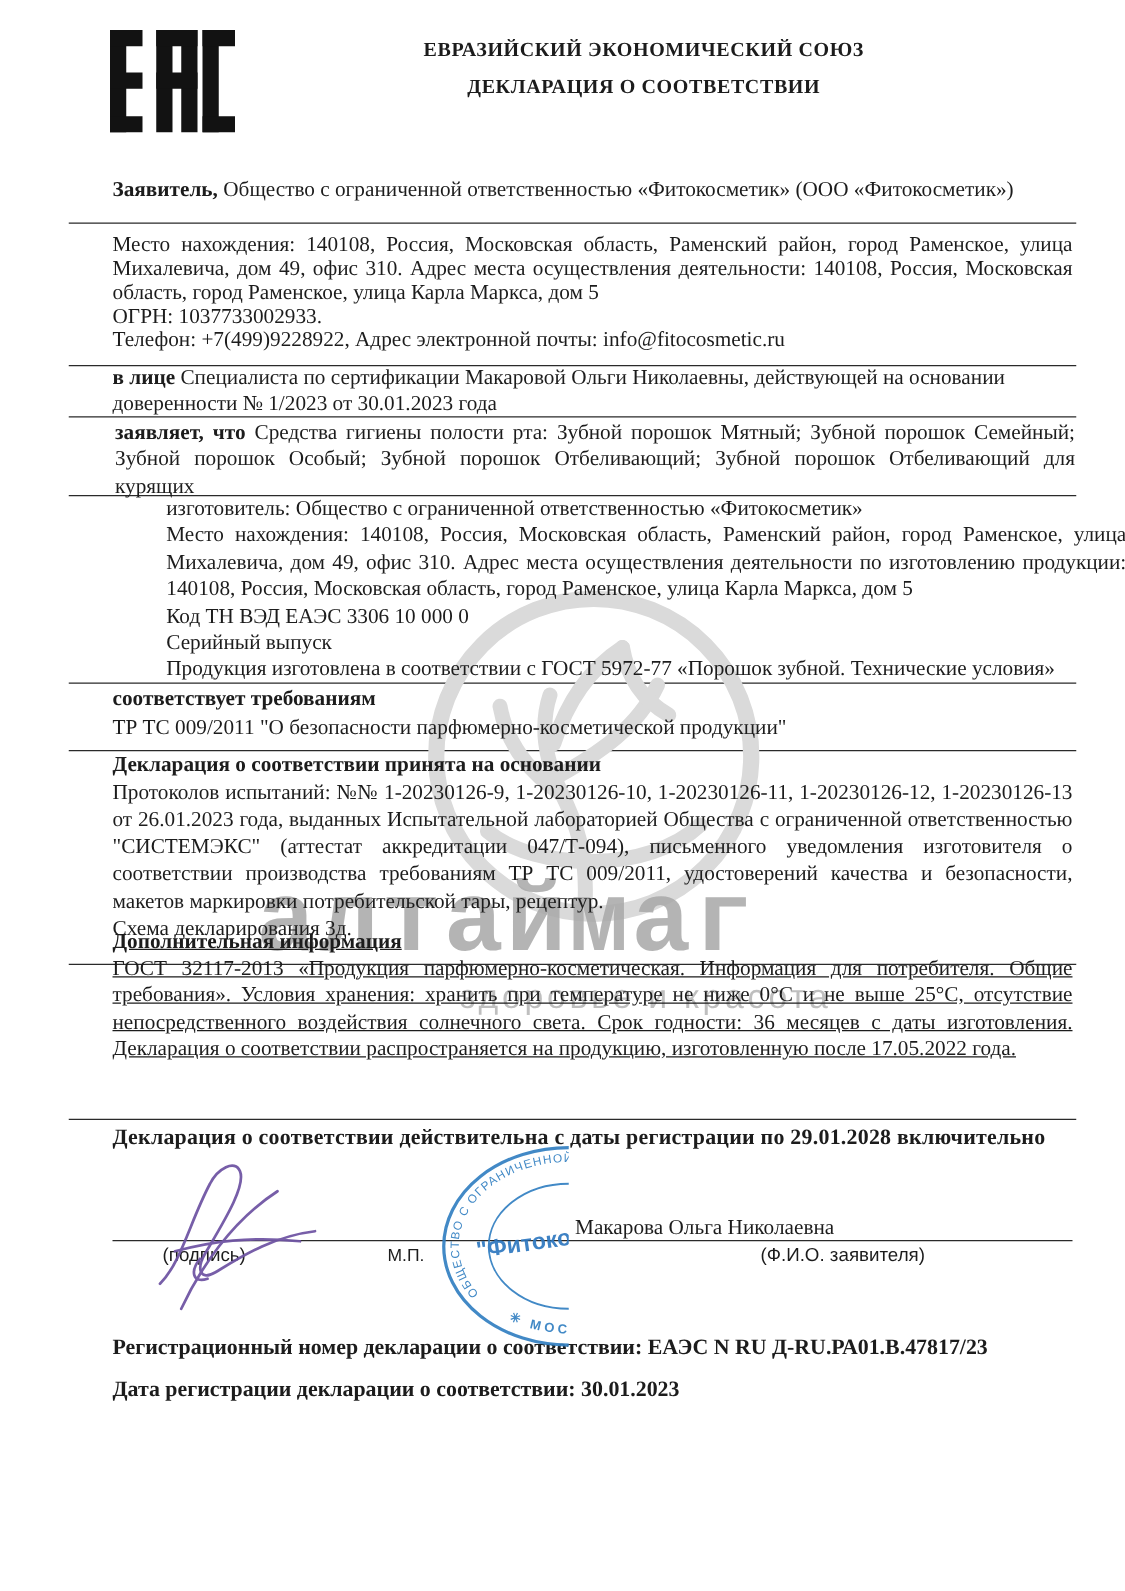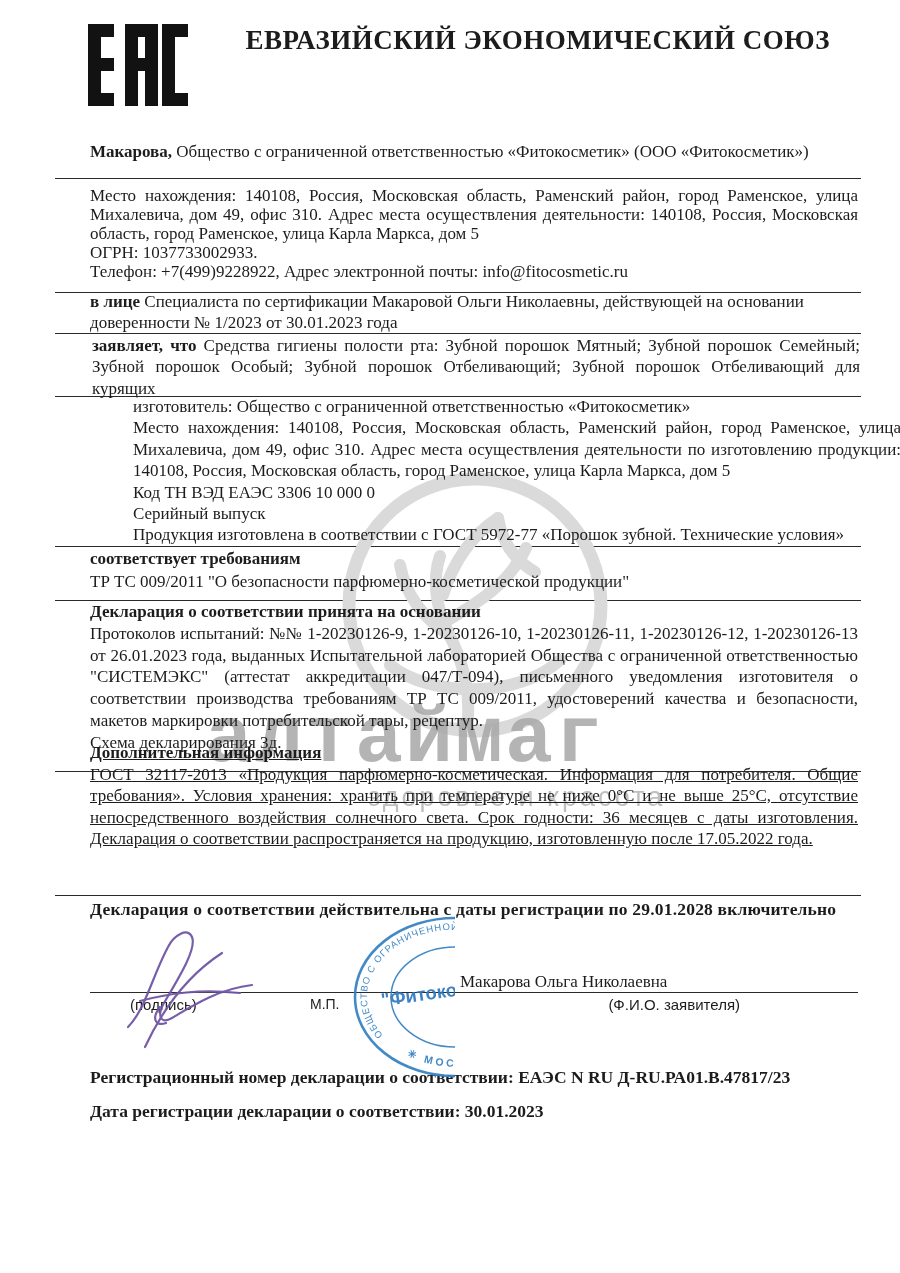--- a/index.html
+++ b/index.html
@@ -47,35 +47,36 @@
       <rect x="37" y="0" width="13" height="82"></rect>
         <rect x="57" y="0" width="13" height="82"></rect>
       <rect x="37" y="0" width="33" height="13"></rect>
         <rect x="37" y="34" width="33" height="13"></rect>
       <rect x="74" y="0" width="13" height="82"></rect>
         <rect x="74" y="0" width="26" height="13"></rect>
       <rect x="74" y="69" width="26" height="13"></rect>
     </g>
   </svg>
 
-  <div class="abs z-text" style="left:200px;top:26px;width:630px;text-align:right;font-weight:bold;font-size:27px;line-height:29px;letter-spacing:.5px;">
+  <div class="abs z-text" style="left:200px;top:26px;width:630px;text-align:center;font-weight:bold;font-size:16px;line-height:29px;letter-spacing:.5px;">
     <div>ЕВРАЗИЙСКИЙ ЭКОНОМИЧЕСКИЙ СОЮЗ</div>
+    <div>ДЕКЛАРАЦИЯ О СООТВЕТСТВИИ</div>
   </div>
 
   <div class="rule" style="top:178px;"></div>
   <div class="rule" style="top:292px;"></div>
   <div class="rule" style="top:333px;"></div>
   <div class="rule" style="top:396px;"></div>
   <div class="rule" style="top:546px;"></div>
   <div class="rule" style="top:600px;"></div>
   <div class="rule" style="top:771px;"></div>
   <div class="rule" style="top:895px;"></div>
 
   <p class="abs z-text body-text" style="left:90px;top:142px;width:768px;line-height:19px;">
-    <b class="lbl">Макарова,</b><span> Общество с ограниченной ответственностью «Фитокосметик» (ООО «Фитокосметик»)</span>
+    <b class="lbl">Заявитель,</b><span> Общество с ограниченной ответственностью «Фитокосметик» (ООО «Фитокосметик»)</span>
   </p>
 
   <div class="abs z-text body-text" style="left:90px;top:186px;width:768px;line-height:19px;">
     <p class="just">Место нахождения: 140108, Россия, Московская область, Раменский район, город Раменское, улица Михалевича, дом 49, офис 310. Адрес места осуществления деятельности: 140108, Россия, Московская область, город Раменское, улица Карла Маркса, дом 5</p>
     <p>ОГРН: 1037733002933.</p>
     <p>Телефон: +7(499)9228922, Адрес электронной почты: info@fitocosmetic.ru</p>
   </div>
 
   <p class="abs z-text body-text" style="left:90px;top:292px;width:768px;line-height:20.5px;">
     <b class="lbl">в лице</b><span> Специалиста по сертификации Макаровой Ольги Николаевны, действующей на основании доверенности № 1/2023 от 30.01.2023 года</span>

